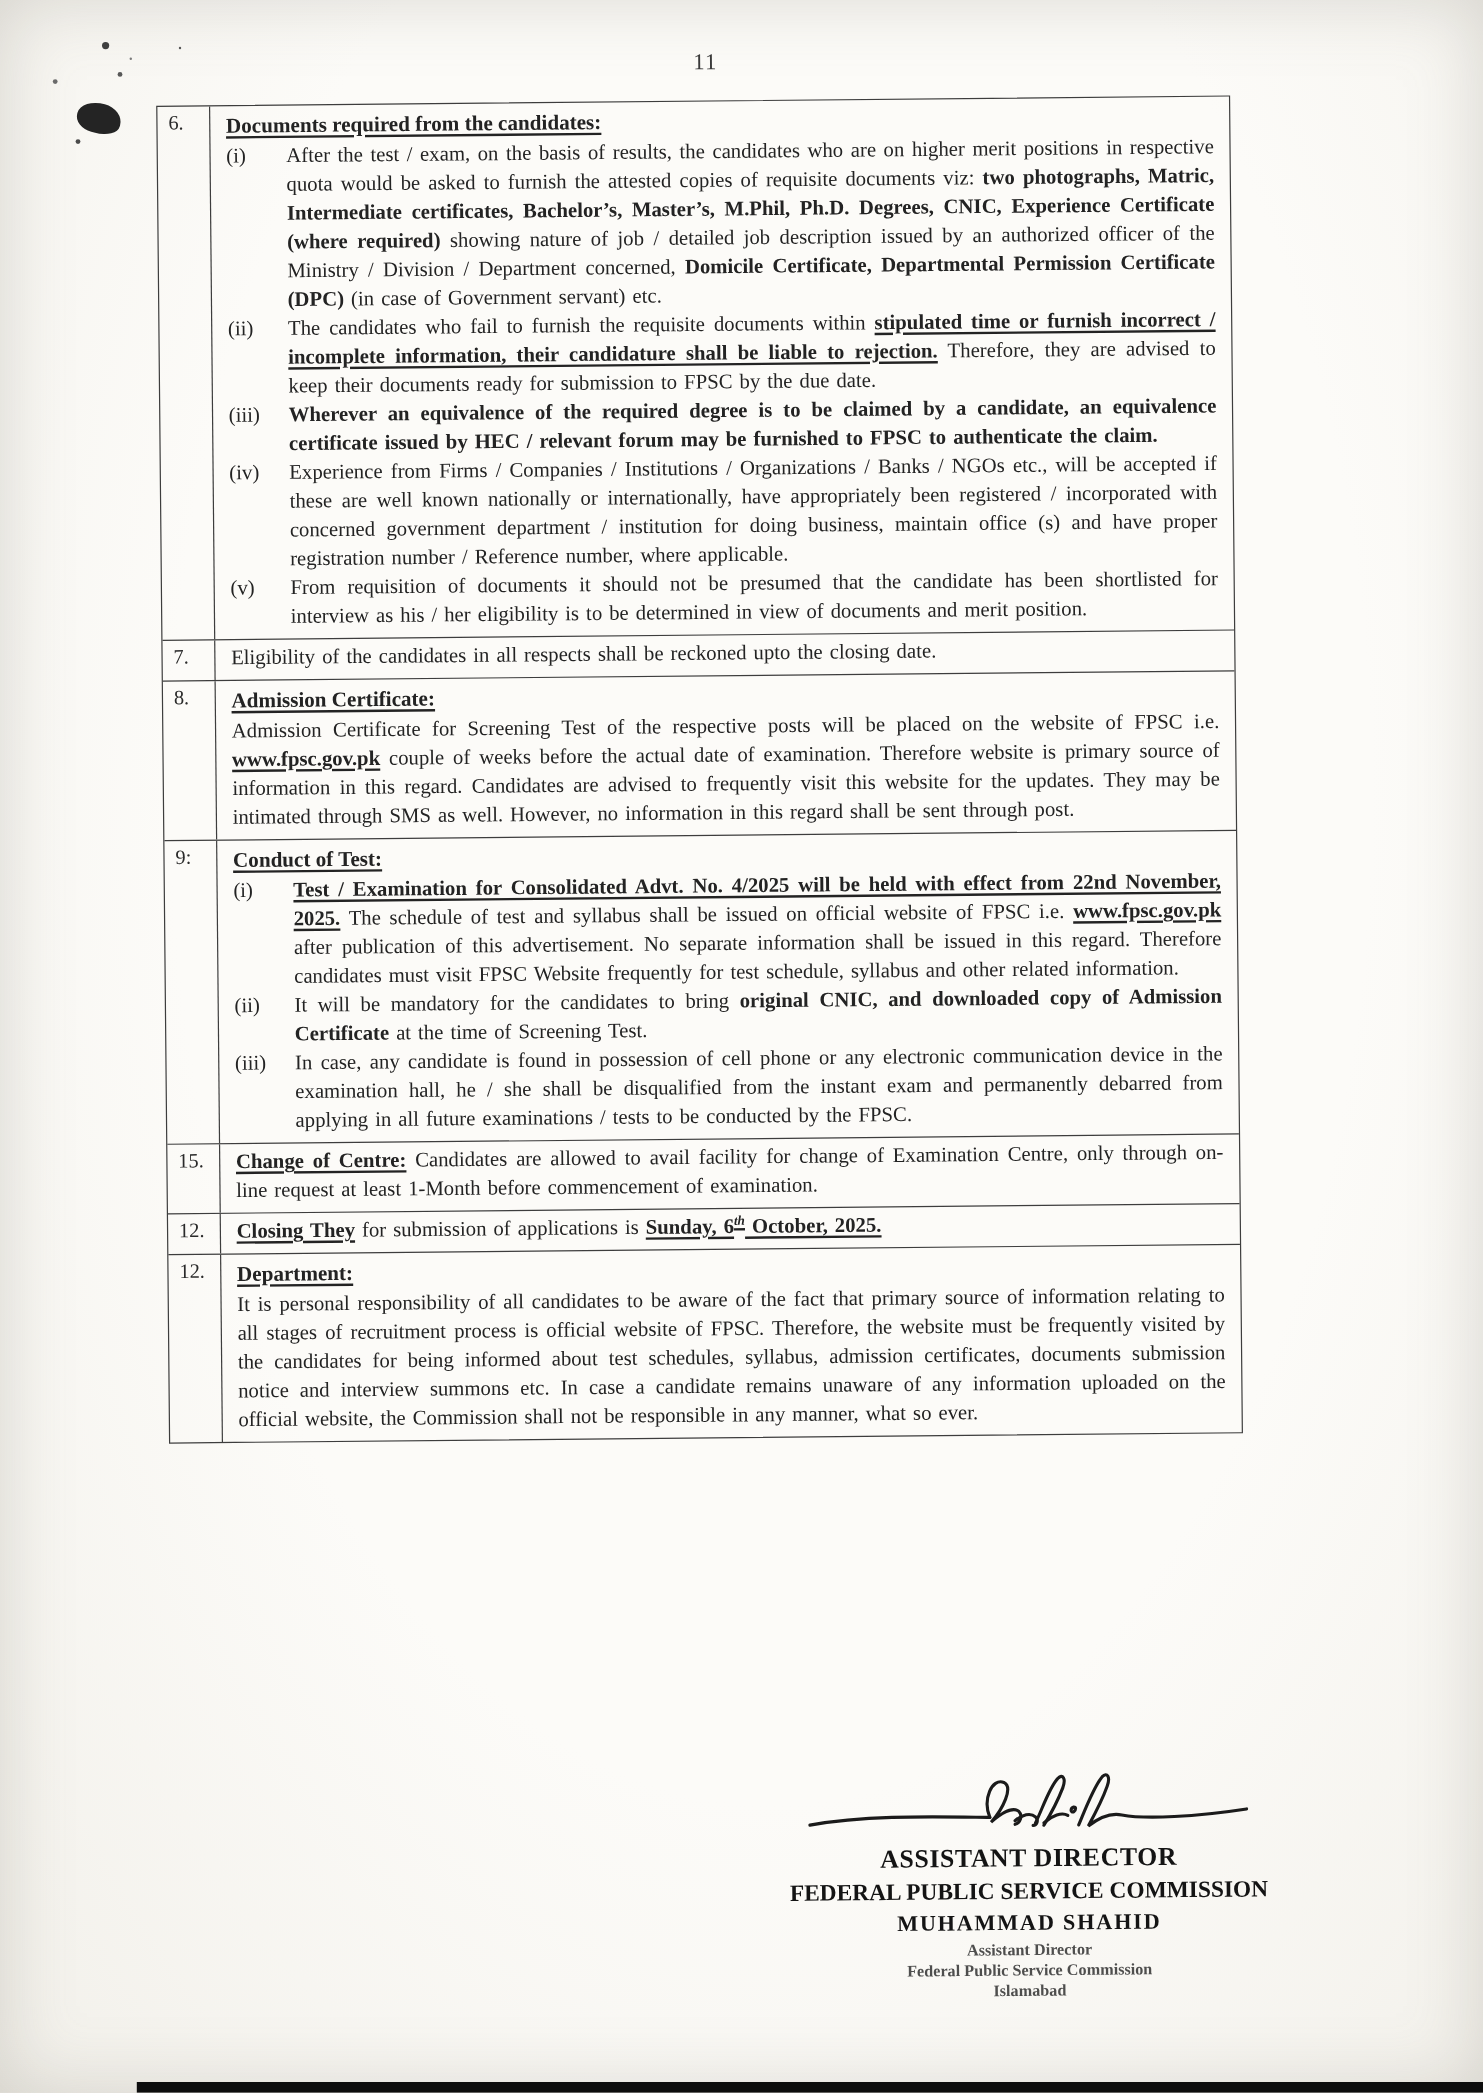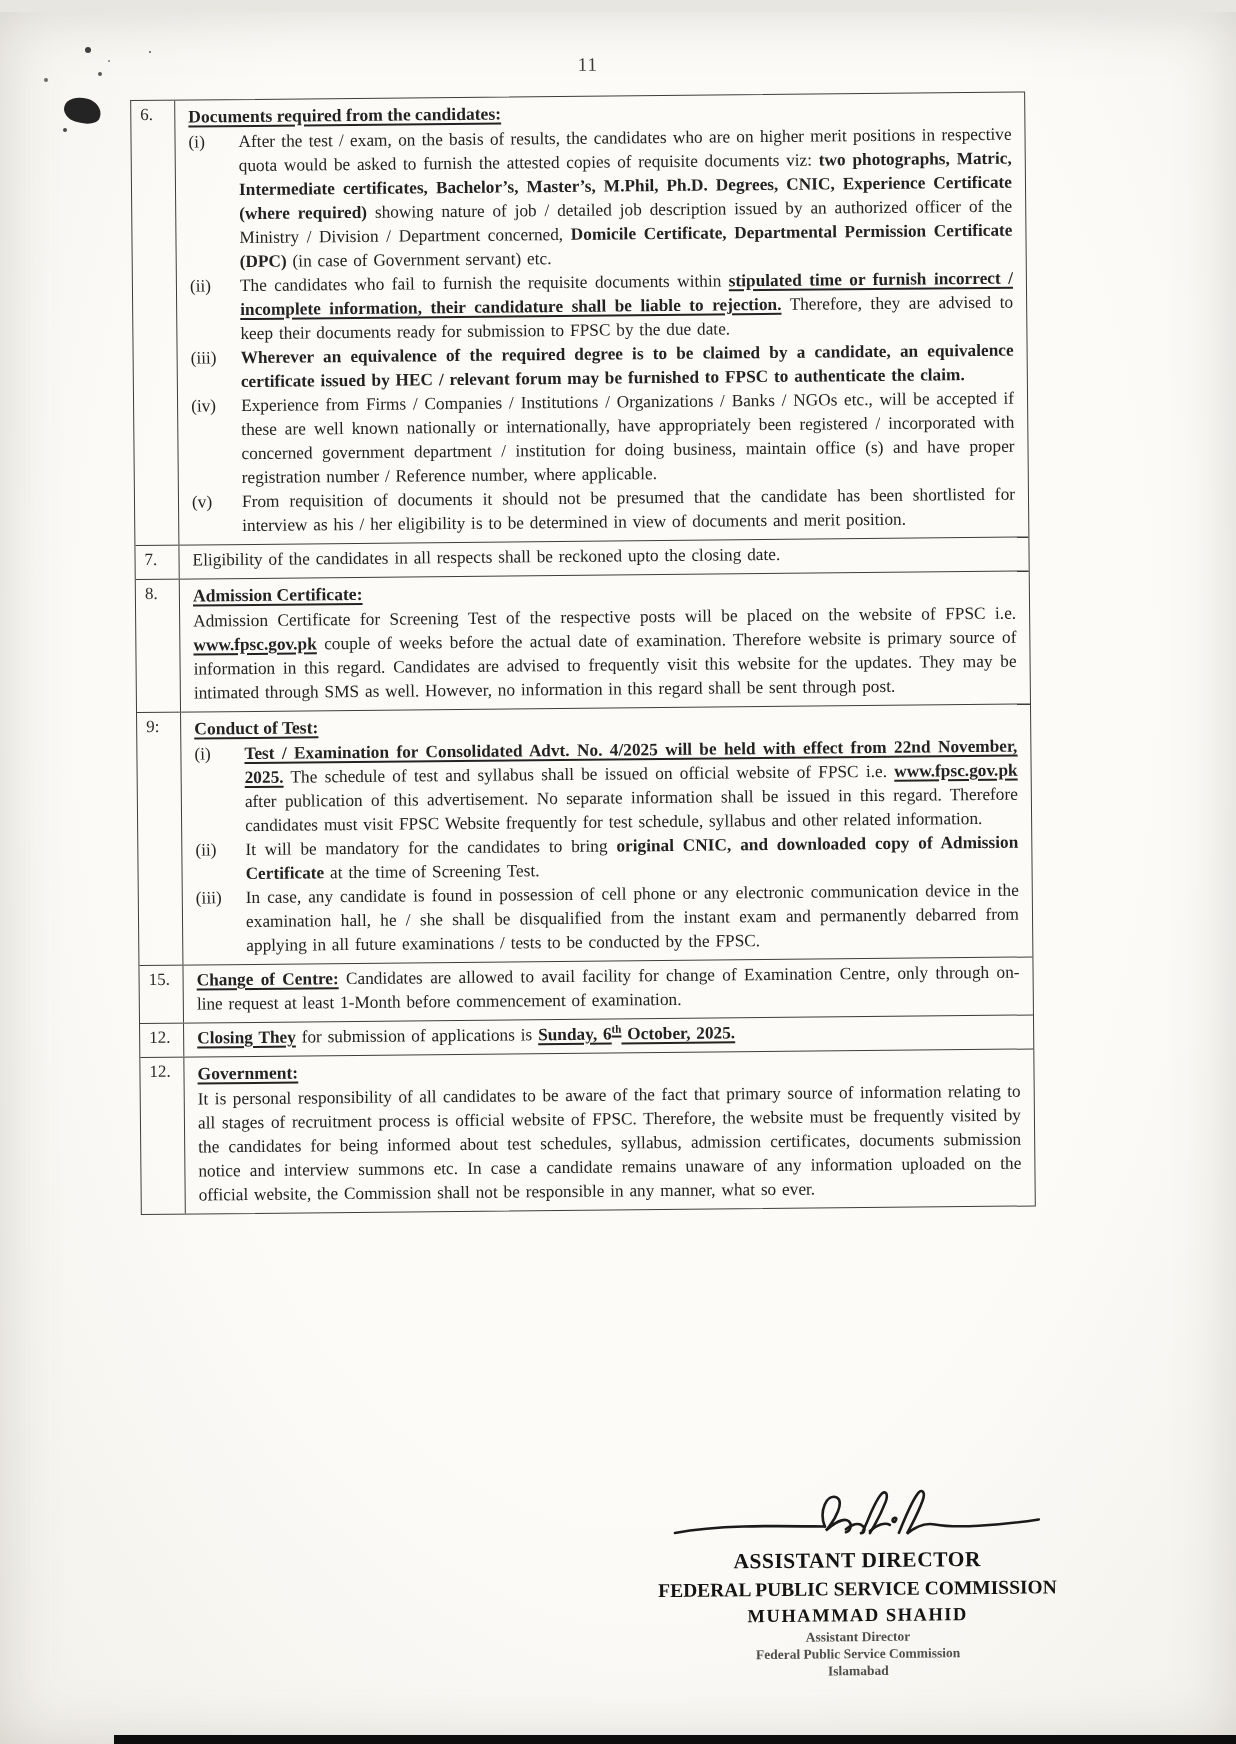--- a/index.html
+++ b/index.html
@@ -5,21 +5,20 @@
   html,body { margin:0; padding:0; }
   body {
     width:1236px; height:1744px; position:relative; overflow:hidden;
     background:#e8e6e1;
     font-family:"Liberation Serif", serif;
   }
   .paper {
     position:absolute; inset:0;
     background: radial-gradient(ellipse at 52% 38%, #fcfbf8 55%, #f2f0ea 100%);
     box-shadow: inset 0 0 60px rgba(120,115,105,.25);
-    margin-top: 12px;
   }
   .content {
     position:absolute; inset:0;
     transform:rotate(-0.55deg);
     transform-origin:560px 800px;
     color:#232323;
   }
   .page-number {
     position:absolute; top:42px; left:0; width:1190px; text-align:center;
     font-size:19px; color:#3a3a3a; letter-spacing:1px;
@@ -41,21 +40,21 @@
   .row-heading {
     font-size:17.6px; font-weight:700; line-height:27px;
     text-decoration:underline; text-decoration-thickness:1.7px; text-underline-offset:3px;
     width:fit-content;
   }
   .li { display:flex; }
   .li .marker { width:50px; min-width:50px; text-align:left; }
   .li .li-text { flex:1; min-width:0; }
   .b { font-weight:700; }
   .u { text-decoration:underline; text-decoration-thickness:1.6px; text-underline-offset:2.5px; }
-  sup { font-size:11px; line-height:0; }
+  sup { font-size:11px; line-height:0;font-style:italic; }
 
   .sig {
     position:absolute; left:600px; top:1472px; width:500px; text-align:center; color:#141414;
   }
   .sig svg { display:block; margin:0 auto -8px auto; }
   .sig-line1 { font-size:21.5px; font-weight:700; letter-spacing:.5px; line-height:30px; }
   .sig-line2 { font-size:19.5px; font-weight:700; line-height:27px; }
   .sig-line3 { font-size:18.5px; font-weight:700; letter-spacing:1.5px; line-height:26px; }
   .stamp { font-size:13.5px; font-weight:700; color:#3c3c3c; line-height:17px; opacity:.9; }
 
@@ -160,21 +159,21 @@
       <div class="t-row">
         <div class="num-cell">12.</div>
         <div class="body-cell">
           <div class="para single"><span class="b u">Closing They</span><span> for submission of applications is </span><span class="b u">Sunday, 6</span><sup class="b u">th</sup><span class="b u"> October, 2025.</span></div>
         </div>
       </div>
 
       <div class="t-row">
         <div class="num-cell">12.</div>
         <div class="body-cell">
-          <div class="row-heading">Government:</div>
+          <div class="row-heading">Department:</div>
           <div class="para"><span>It is personal responsibility of all candidates to be aware of the fact that primary source of information relating to all stages of recruitment process is official website of FPSC. Therefore, the website must be frequently visited by the candidates for being informed about test schedules, syllabus, admission certificates, documents submission notice and interview summons etc. In case a candidate remains unaware of any information uploaded on the official website, the Commission shall not be responsible in any manner, what so ever.</span></div>
         </div>
       </div>
 
     </div>
 
     <div class="sig">
       <svg width="380" height="72" viewBox="0 0 380 72">
         <g stroke="#1b1b1b" stroke-width="2.6" fill="none" stroke-linecap="round">
           <path d="M8 50 C 55 42, 110 44, 158 45"></path>

